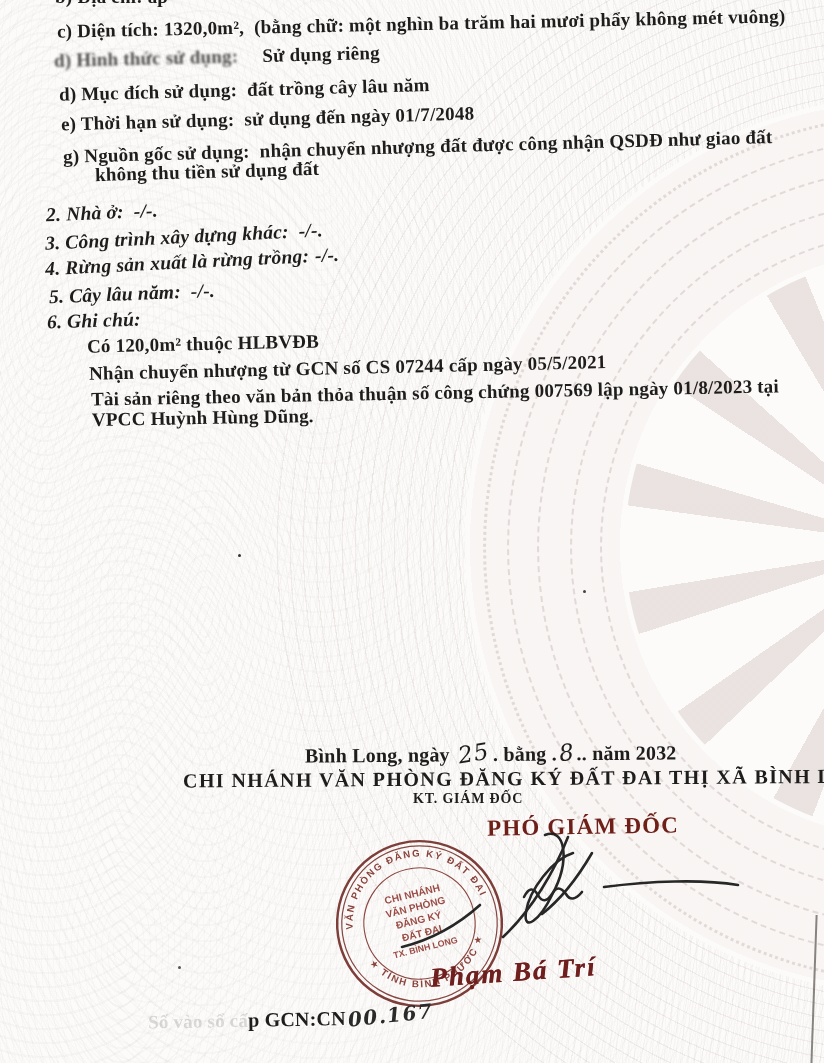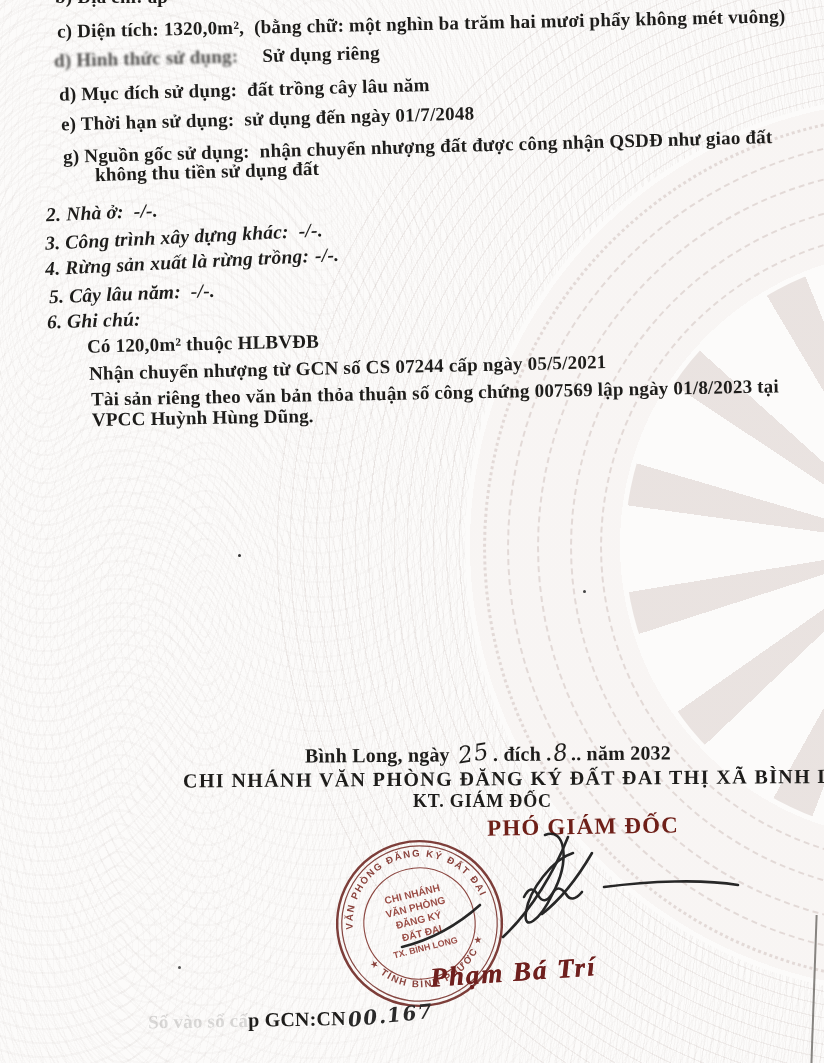--- a/index.html
+++ b/index.html
@@ -37,21 +37,21 @@
   
   .line{position:absolute;white-space:nowrap;display:flex;align-items:baseline;
         font-size:19px;font-weight:600;letter-spacing:.2px;}
   .line .val{margin-left:10px;}
   .blurred{filter:blur(.8px);opacity:.78;}
   .item{font-weight:700;font-style:italic;font-size:19.5px;}
   .note{font-weight:600;}
   .hand{font-family:"DejaVu Serif",serif;font-style:italic;font-weight:400;
         font-size:23px;letter-spacing:1px;display:inline-block;}
   .org{font-weight:700;font-size:20px;letter-spacing:1.4px;}
-  .kt{font-weight:700;font-size:18px;letter-spacing:.8px;text-align:center;}
+  .kt{font-weight:700;font-size:14px;letter-spacing:.8px;text-align:center;}
   .pho{font-weight:700;font-size:23px;letter-spacing:1.2px;color:#6e1f18;}
   .name-script{font-style:italic;font-weight:700;font-size:27px;letter-spacing:2px;
                color:#6f201e;transform:rotate(-4deg);text-shadow:.4px 0 0 #6f201e;}
   .footer-faint{opacity:.15;}
   .footer-label{font-weight:700;font-size:20px;}
   .footer-hand{font-family:"DejaVu Serif",serif;font-style:italic;font-size:20px;
                letter-spacing:1.5px;color:#2a2a2a;display:inline-block;
                transform:rotate(-5deg) translateY(-2px);margin-left:2px;}
   .edge-line{position:absolute;background:#4a4742;opacity:.65;}
   .speck{position:absolute;width:3px;height:3px;border-radius:50%;background:#333;
@@ -133,21 +133,21 @@
   <div class="line note" style="left:91px;top:382px;transform:rotate(-1.1deg);">
     <span>Tài sản riêng theo văn bản thỏa thuận số công chứng 007569 lập ngày 01/8/2023 tại</span>
   </div>
   <div class="line note" style="left:92px;top:407px;transform:rotate(-1deg);">
     <span>VPCC Huỳnh Hùng Dũng.</span>
   </div>
 
   <div class="line" style="left:305px;top:740px;font-size:20px;transform:rotate(-.5deg);">
     <span>Bình Long, ngày</span>
     <span class="hand" style="margin-left:8px;transform:rotate(-9deg);">25</span>
-    <span style="margin-left:4px;">. đích .</span>
+    <span style="margin-left:4px;">. bằng .</span>
     <span class="hand" style="margin-left:2px;transform:rotate(-6deg);">8</span>
     <span style="margin-left:2px;">.. năm 2032</span>
   </div>
   <div class="line org" style="left:183px;top:767px;transform:rotate(-.4deg);">
     <span>CHI NHÁNH VĂN PHÒNG ĐĂNG KÝ ĐẤT ĐAI THỊ XÃ BÌNH LONG</span>
   </div>
   <div class="line kt" style="left:413px;top:791px;">
     <span>KT. GIÁM ĐỐC</span>
   </div>
   <div class="line pho" style="left:487px;top:814px;transform:rotate(-1deg);">

